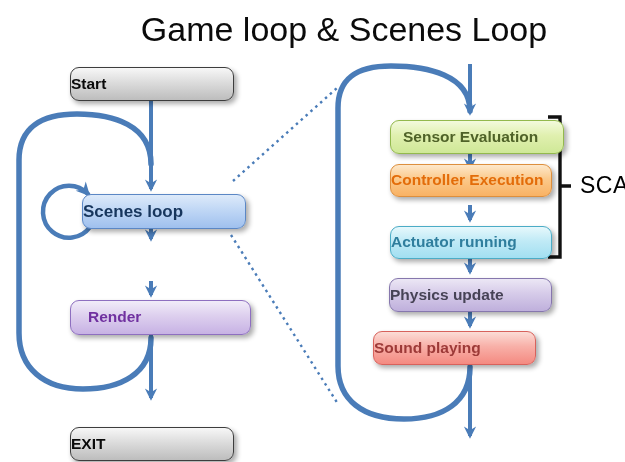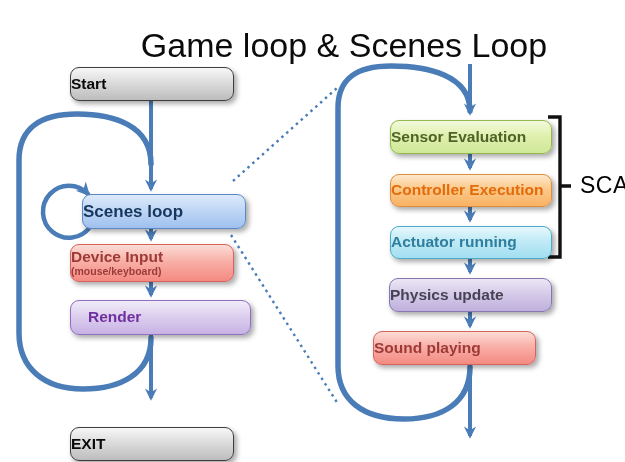--- a/index.html
+++ b/index.html
@@ -1,47 +1,47 @@
 <!DOCTYPE html>
 <html><head>
 <meta charset="utf-8">
 <style>
   html,body{margin:0;padding:0;background:#ffffff;}
   .stage{
     position:relative;width:625px;height:462px;background:#ffffff;overflow:hidden;
     font-family:"Liberation Sans", sans-serif;
   }
   .title{
-    position:absolute;top:26px;left:344px;transform:translateX(-50%);
+    position:absolute;top:10px;left:344px;transform:translateX(-50%);
     font-size:34px;font-weight:400;color:#0b0b0b;white-space:nowrap;letter-spacing:0px;
   }
   svg.connectors{position:absolute;left:0;top:0;z-index:1;}
   .node{
     position:absolute;z-index:2;border-radius:9px;
     display:flex;flex-direction:column;align-items:flex-start;justify-content:center;
     font-weight:bold;font-size:15.5px;line-height:1.05;
     box-shadow:2.5px 3px 5px rgba(0,0,0,0.33);
     border:1.6px solid;
   }
   .node .sub{font-size:10.5px;font-weight:bold;margin-top:1px;}
   .c-gray {background:linear-gradient(#f7f7f7,#dcdcdc 45%,#bdbdbd);border-color:#3d3d3d;color:#0a0a0a;}
   .c-blue {background:linear-gradient(#ddeafa,#c0d7f5 45%,#9fc0ee);border-color:#5b87c5;color:#17365d;}
   .c-red  {background:linear-gradient(#fcdcd6,#f8b0a8 45%,#f48a81);border-color:#d8625c;color:#9d3a38;}
   .c-purple{background:linear-gradient(#f1ecf9,#ddcfee 45%,#c7b2e4);border-color:#8e6fc0;color:#7030a0;}
   .c-lav  {background:linear-gradient(#ece7f5,#d6cbe9 45%,#bfb0dc);border-color:#8677ad;color:#474356;}
-  .c-green{background:linear-gradient(#f3fadd,#e0f0af 45%,#cfe897);border-color:#93b94d;color:#4f6228;}
+  .c-green{background:linear-gradient(#f3fadd,#e0f0af 45%,#cfe897);border-color:#93b94d;color:#4f6228;padding-left:12px;}
   .c-orange{background:linear-gradient(#fde8cb,#fbc98b 45%,#f9b264);border-color:#dd8f3d;color:#e36c09;}
   .c-cyan {background:linear-gradient(#e6f8fc,#c0eaf6 45%,#a2dff1);border-color:#4bacc6;color:#2f7e9d;}
   .n-start  {left:70px;top:67px;width:162px;height:32px;}
   .n-scenes {left:82px;top:194px;width:162px;height:33px;font-size:17px;}
   .n-device {left:70px;top:244px;width:162px;height:36px;}
   .n-render {left:70px;top:300px;width:162px;height:33px;padding-left:17px;}
   .n-exit   {left:70px;top:427px;width:162px;height:32px;}
   .n-sensor    {left:390px;top:120px;width:160px;height:32px;}
-  .n-controller{left:390px;top:174px;width:160px;height:31px;}
+  .n-controller{left:390px;top:164px;width:160px;height:31px;}
   .n-actuator  {left:390px;top:226px;width:160px;height:31px;}
   .n-physics   {left:389px;top:278px;width:161px;height:32px;}
   .n-sound     {left:373px;top:331px;width:161px;height:32px;}
   .sca-label{
     position:absolute;left:580px;top:172px;z-index:2;
     font-size:23px;color:#000;font-weight:400;letter-spacing:0.5px;
   }
 </style>
 </head>
 <body>
@@ -80,24 +80,20 @@
 
     <path d="M548,117 L560,117 L560,257 L548,257 M560,186 L571,186" fill="none" stroke="#111111" stroke-width="3.4"></path>
   </svg>
 
   <div class="node c-gray n-start">
     <span>Start</span>
   </div>
   <div class="node c-blue n-scenes">
     <span>Scenes loop</span>
   </div>
-  <div class="node c-red n-device">
-    <span>Device Input</span>
-    <span class="sub">(mouse/keyboard)</span>
-  </div>
   <div class="node c-purple n-render">
     <span>Render</span>
   </div>
   <div class="node c-gray n-exit">
     <span>EXIT</span>
   </div>
 
   <div class="node c-green n-sensor">
     <span>Sensor Evaluation</span>
   </div>

